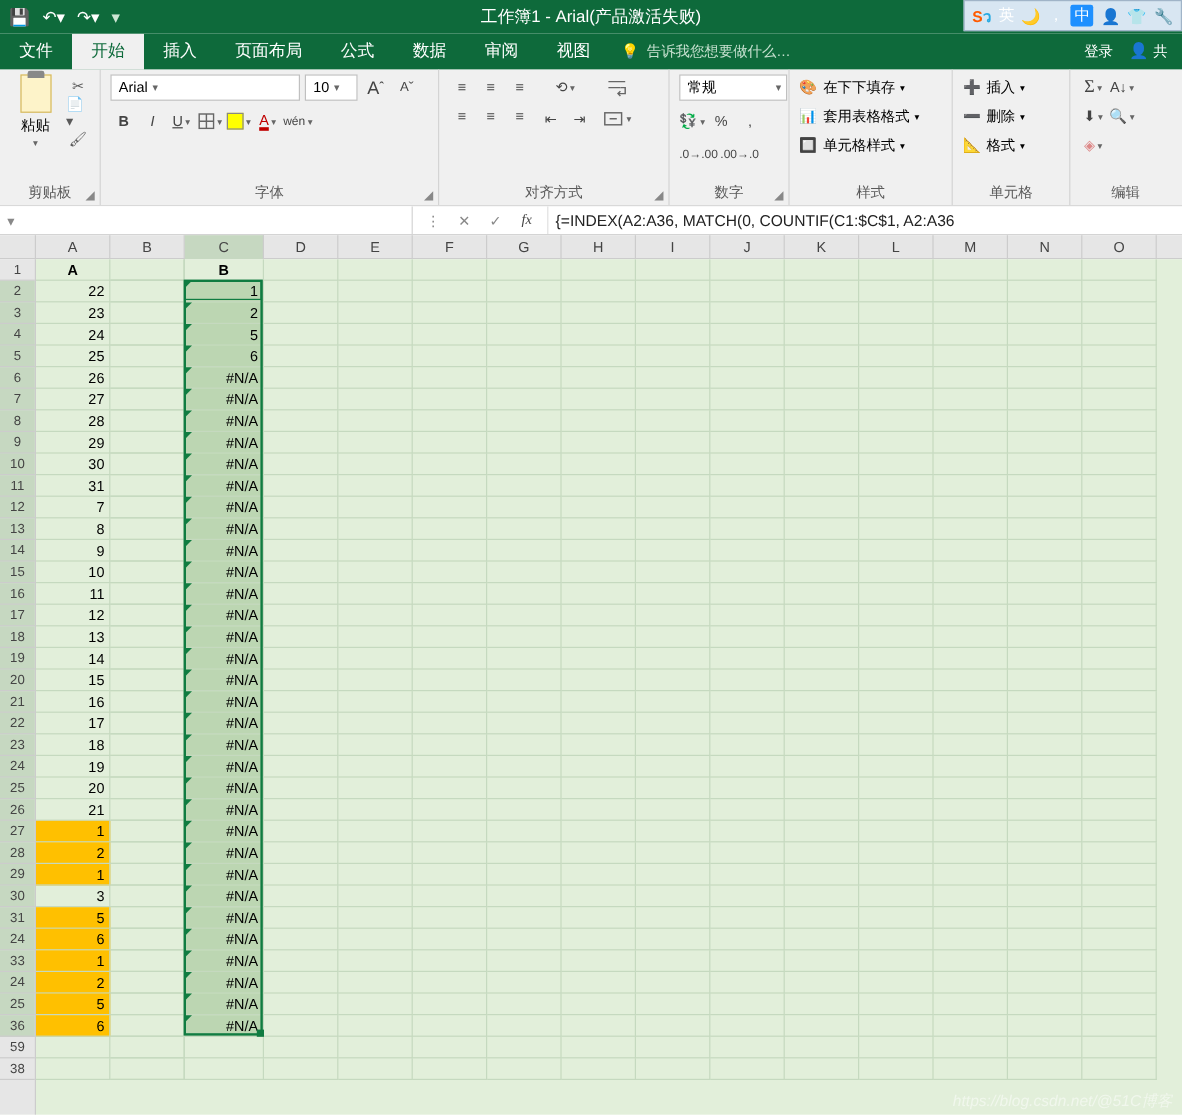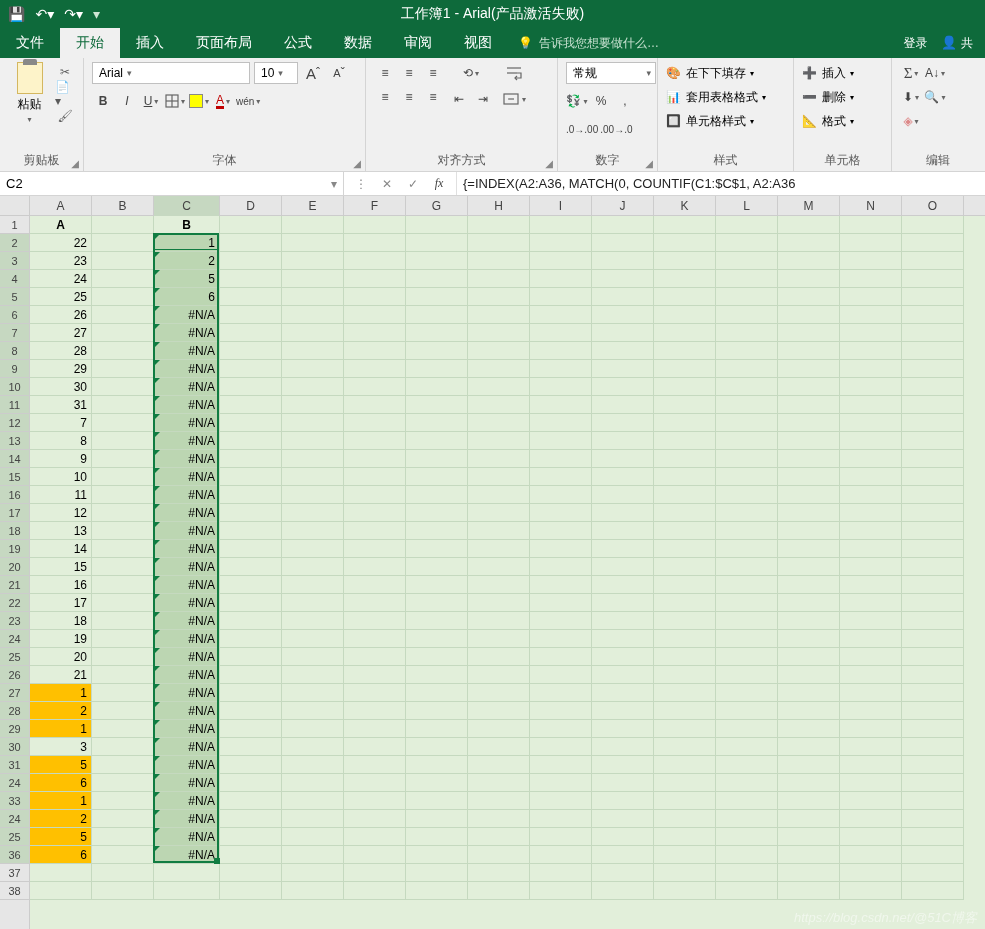--- a/index.html
+++ b/index.html
@@ -85,20 +85,30 @@
 <body>
 
 <div class="titlebar">
   <div class="qat">
     <span>💾</span>
     <span>↶▾</span>
     <span>↷▾</span>
     <span style="color:#cde6d4;">▾</span>
   </div>
   <div class="titlebar-title">工作簿1 - Arial(产品激活失败)</div>
+  <div class="ime-bar">
+    <span class="sogou-icon"><span class="sogou-s">S</span><span class="sogou-g">ว</span></span>
+    <span>英</span>
+    <span>🌙</span>
+    <span>，</span>
+    <span style="background:#1e90ff;color:#fff;padding:0 3px;border-radius:2px;">中</span>
+    <span style="color:#6aa8d8;">👤</span>
+    <span>👕</span>
+    <span style="color:#6aa8d8;">🔧</span>
+  </div>
 </div>
 
 <div class="tabs">
   <div class="tab">文件</div>
   <div class="tab active">开始</div>
   <div class="tab">插入</div>
   <div class="tab">页面布局</div>
   <div class="tab">公式</div>
   <div class="tab">数据</div>
   <div class="tab">审阅</div>
@@ -281,21 +291,20 @@
       <div class="edit-row">
         <div class="rbtn dd" style="color:#d88;">◈</div>
       </div>
     </div>
     <div class="group-label">编辑</div>
   </div>
 </div>
 
 <div class="namebox-row">
   <div class="name-box">
-    <input value="C2" style="">
     <span class="dd">▾</span>
   </div>
   <div class="fx-controls">
     <div class="fx-btn">⋮</div>
     <div class="fx-btn">✕</div>
     <div class="fx-btn">✓</div>
     <div class="fx-btn fx">fx</div>
   </div>
   <div class="formula-input">{=INDEX(A2:A36, MATCH(0, COUNTIF(C1:$C$1, A2:A36</div>
 </div>
@@ -349,21 +358,21 @@
       <div class="rh sel">27</div>
       <div class="rh sel">28</div>
       <div class="rh sel">29</div>
       <div class="rh sel">30</div>
       <div class="rh sel">31</div>
       <div class="rh sel">24</div>
       <div class="rh sel">33</div>
       <div class="rh sel">24</div>
       <div class="rh sel">25</div>
       <div class="rh sel">36</div>
-      <div class="rh">37</div>
+      <div class="rh">59</div>
       <div class="rh">38</div>
     </div>
   <div class="cells" id="cells">
     <div class="watermark">https://blog.csdn.net/@51C博客</div>
   <div class="cell" style="left: 62px; top: 0px; width: 62px;"></div>
       <div class="cell" style="left: 190px; top: 0px; width: 62px;"></div>
       <div class="cell" style="left: 252px; top: 0px; width: 62px;"></div>
       <div class="cell" style="left: 314px; top: 0px; width: 62px;"></div>
       <div class="cell" style="left: 376px; top: 0px; width: 62px;"></div>
       <div class="cell" style="left: 438px; top: 0px; width: 62px;"></div>

